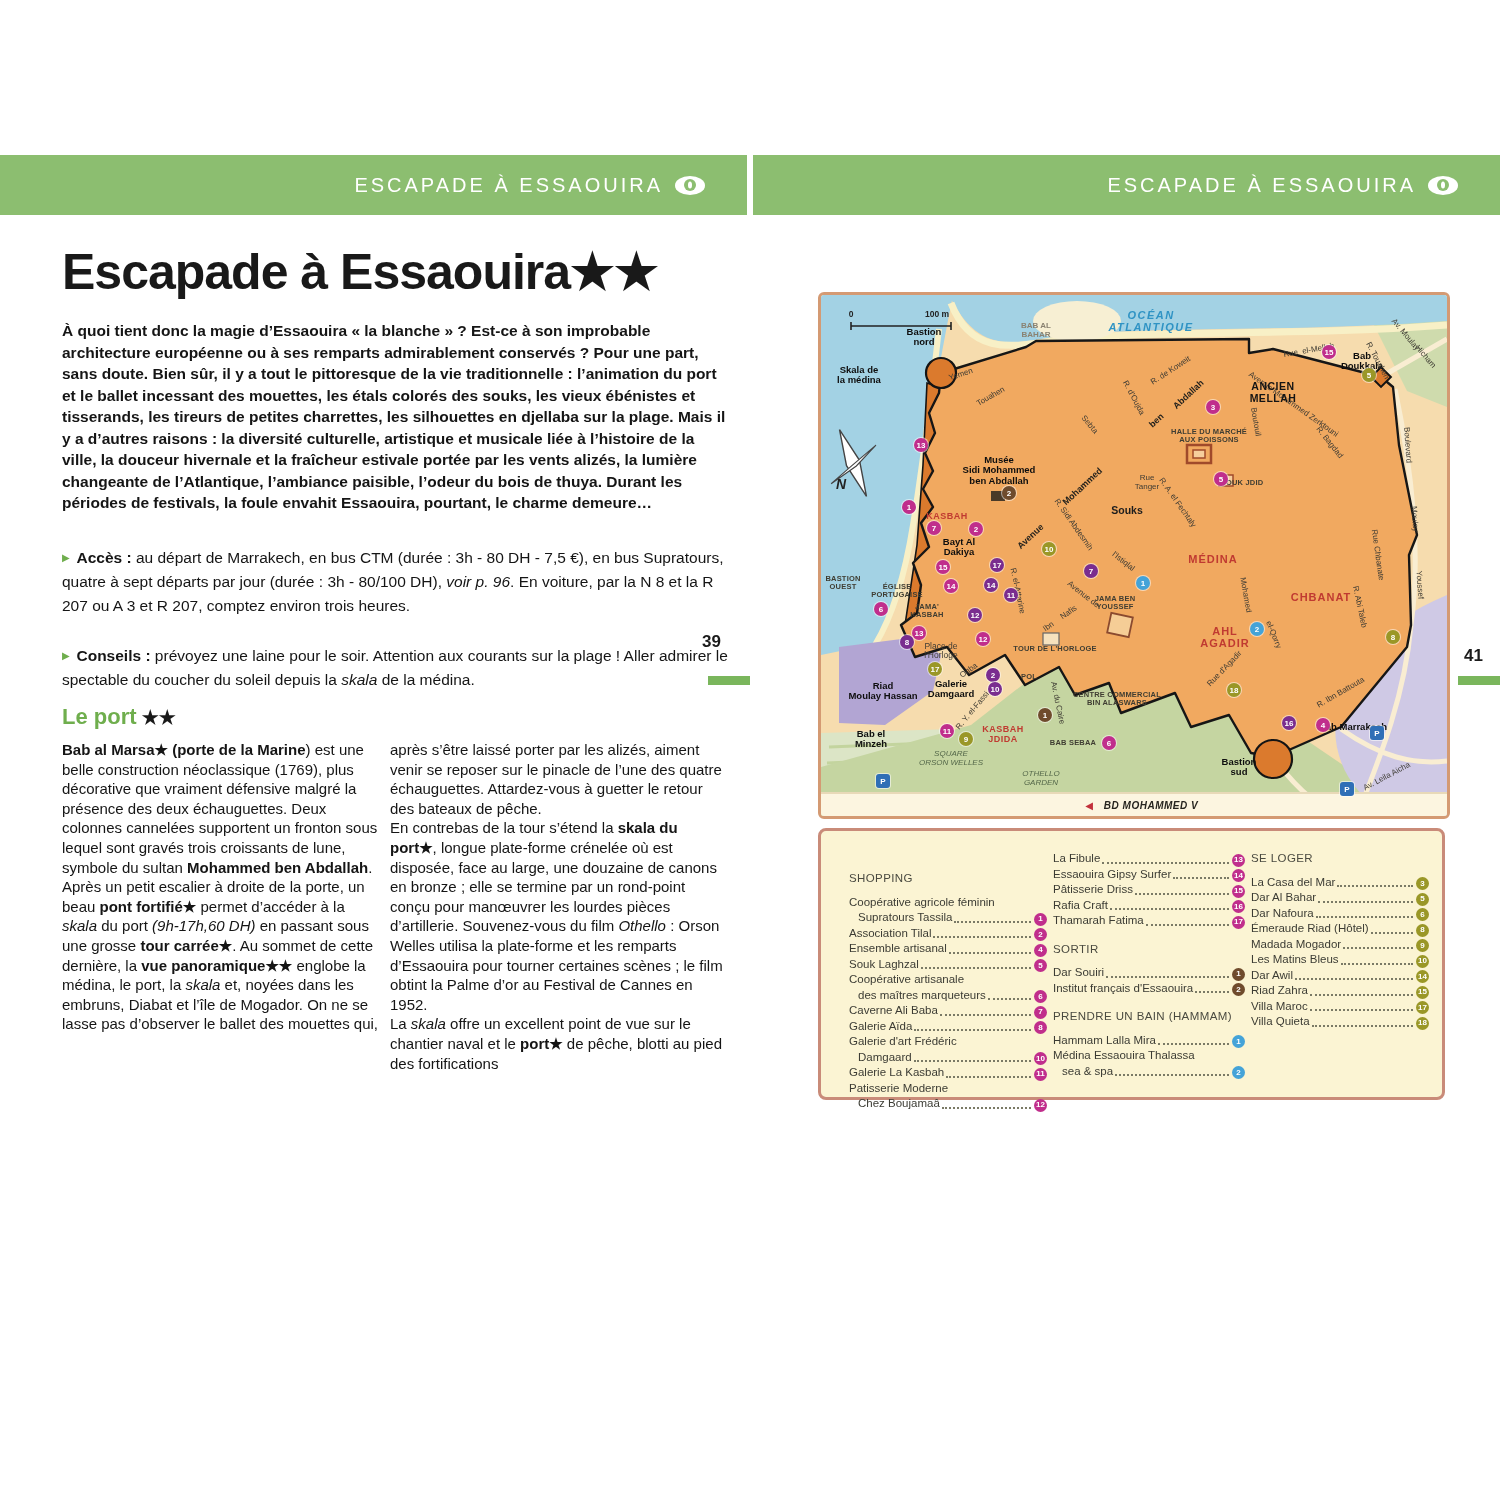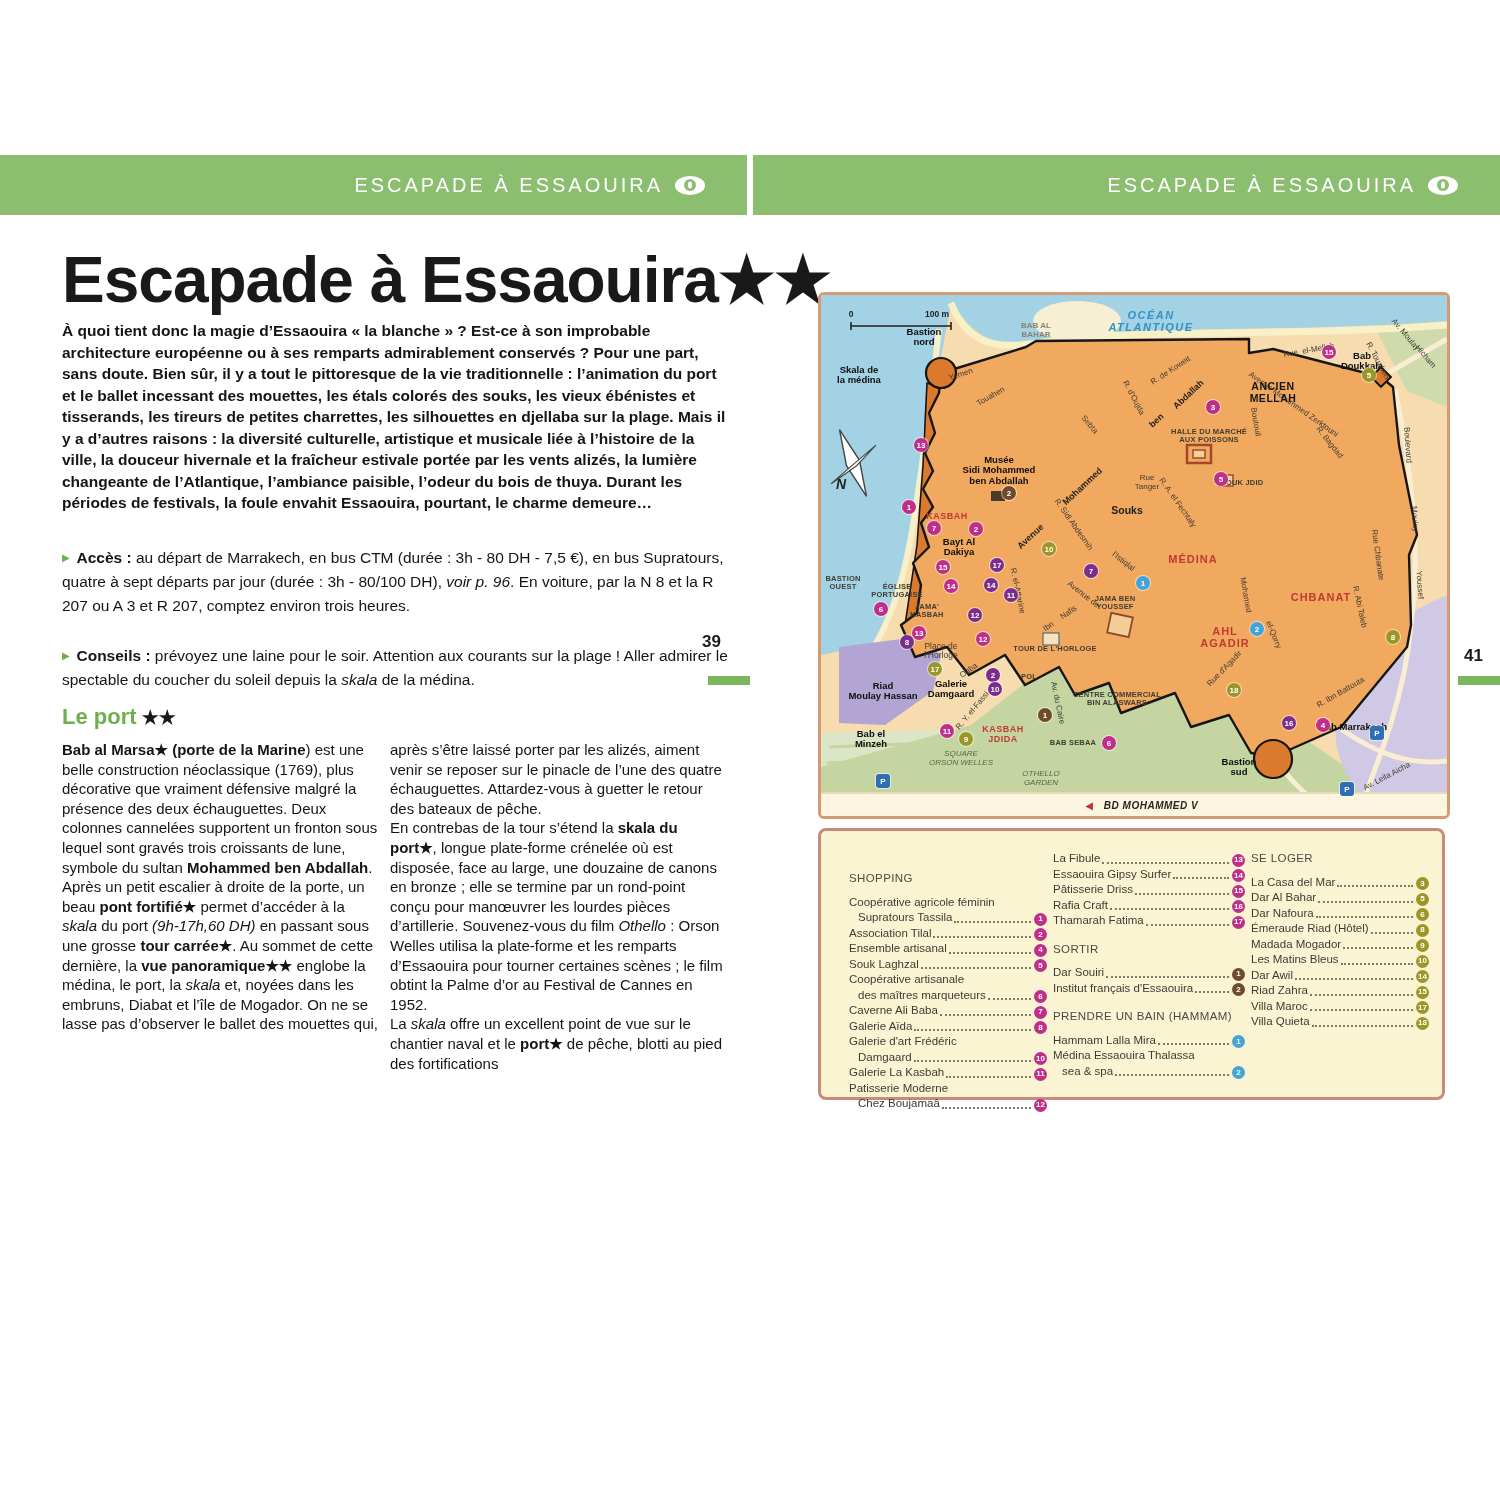--- a/index.html
+++ b/index.html
@@ -8,21 +8,21 @@
   
   .hdrbar{position:absolute;top:155px;height:60px;background:#8CBE70;display:flex;align-items:center;
           justify-content:flex-end;padding-right:42px;box-sizing:border-box;gap:12px;}
   .hdrtxt{color:#fff;font-size:20px;letter-spacing:3px;}
   .eye{display:inline-block;width:30px;height:19px;background:#fff;border-radius:50%;position:relative;}
   .eye .iris{position:absolute;left:50%;top:50%;transform:translate(-50%,-50%);width:12px;height:12px;
              border-radius:50%;background:#8CBE70;}
   .eye .pupil{position:absolute;left:50%;top:50%;transform:translate(-50%,-50%);width:4px;height:7px;
              border-radius:50%;background:#fff;}
   
-  .title{position:absolute;left:62px;top:243px;font-size:64px;font-weight:bold;letter-spacing:-1px;color:#191919;}
+  .title{position:absolute;left:62px;top:243px;font-size:50px;font-weight:bold;letter-spacing:-1px;color:#191919;}
   .intro{position:absolute;left:62px;top:320px;width:670px;font-size:15.5px;font-weight:bold;
          line-height:21.5px;white-space:pre-wrap;}
   .para{position:absolute;font-size:15.5px;line-height:24px;white-space:pre-wrap;}
   .colp{position:absolute;font-size:15px;line-height:19.6px;white-space:pre-wrap;}
   .sect{position:absolute;left:62px;top:704px;font-size:22px;font-weight:bold;}
   .sect .grn{color:#6FAE4D;}
   .sect .blk{color:#191919;font-size:19px;}
   .s-b{font-weight:bold;}
   .s-i{font-style:italic;}
   .s-bred{font-weight:bold;color:#C41F30;}
@@ -236,21 +236,21 @@
         <div class="ml poi" style="left: 388px; top: 141px;">HALLE DU MARCHÉ
 AUX POISSONS</div>
         <div class="ml poi" style="left: 421px; top: 188px;">SOUK JDID</div>
         <div class="ml st" style="left: 326px; top: 188px;">Rue
 Tanger</div>
         <div class="ml st" style="left: 356px; top: 208px; transform: translate(-50%, -50%) rotate(55deg);">R. A. el Fechtaly</div>
         <div class="ml gate" style="left: 178px; top: 176px;">Musée
 Sidi Mohammed
 ben Abdallah</div>
         <div class="ml souks" style="left: 306px; top: 216px;">Souks</div>
-        <div class="ml red" style="left: 372px; top: 264px;">MÉDINA</div>
+        <div class="ml red" style="left: 392px; top: 264px;">MÉDINA</div>
         <div class="ml st" style="left: 302px; top: 267px; transform: translate(-50%, -50%) rotate(38deg);">l'Istiqlal</div>
         <div class="ml st" style="left: 262px; top: 300px; transform: translate(-50%, -50%) rotate(38deg);">Avenue de</div>
         <div class="ml st" style="left: 252px; top: 230px; transform: translate(-50%, -50%) rotate(55deg);">R. Sidi Abdesmih</div>
         <div class="ml red" style="left: 500px; top: 302px;">CHBANAT</div>
         <div class="ml red" style="left: 404px; top: 342px;">AHL
 AGADIR</div>
         <div class="ml st" style="left: 424px; top: 300px; transform: translate(-50%, -50%) rotate(80deg);">Mohamed</div>
         <div class="ml st" style="left: 452px; top: 340px; transform: translate(-50%, -50%) rotate(68deg);">el-Qorry</div>
         <div class="ml st" style="left: 404px; top: 374px; transform: translate(-50%, -50%) rotate(-46deg);">Rue d'Agadir</div>
         <div class="ml st" style="left: 538px; top: 312px; transform: translate(-50%, -50%) rotate(78deg);">R. Abi Taleb</div>
@@ -283,21 +283,21 @@
 Moulay Hassan</div>
         <div class="ml gate" style="left: 130px; top: 394px;">Galerie
 Damgaard</div>
         <div class="ml st" style="left: 152px; top: 416px; transform: translate(-50%, -50%) rotate(-50deg);">R. Y. el-Fassi</div>
         <div class="ml st" style="left: 236px; top: 408px; transform: translate(-50%, -50%) rotate(78deg);">Av. du Caire</div>
         <div class="ml red-s" style="left: 182px; top: 440px;">KASBAH
 JDIDA</div>
         <div class="ml poi" style="left: 252px; top: 448px;">BAB SEBAA</div>
         <div class="ml gate" style="left: 50px; top: 444px;">Bab el
 Minzeh</div>
-        <div class="ml grn" style="left: 140px; top: 464px;">SQUARE
+        <div class="ml grn" style="left: 130px; top: 464px;">SQUARE
 ORSON WELLES</div>
         <div class="ml grn" style="left: 220px; top: 484px;">OTHELLO
 GARDEN</div>
         <div class="ml poi" style="left: 296px; top: 404px;">CENTRE COMMERCIAL
 BIN ALASWARS</div>
         <div class="ml gate" style="left: 532px; top: 432px;">Bab Marrakech</div>
         <div class="ml st" style="left: 520px; top: 398px; transform: translate(-50%, -50%) rotate(-30deg);">R. Ibn Battouta</div>
         <div class="ml gate" style="left: 418px; top: 472px;">Bastion
 sud</div>
         <div class="ml st" style="left: 566px; top: 482px; transform: translate(-50%, -50%) rotate(-28deg);">Av. Leila Aicha</div>

